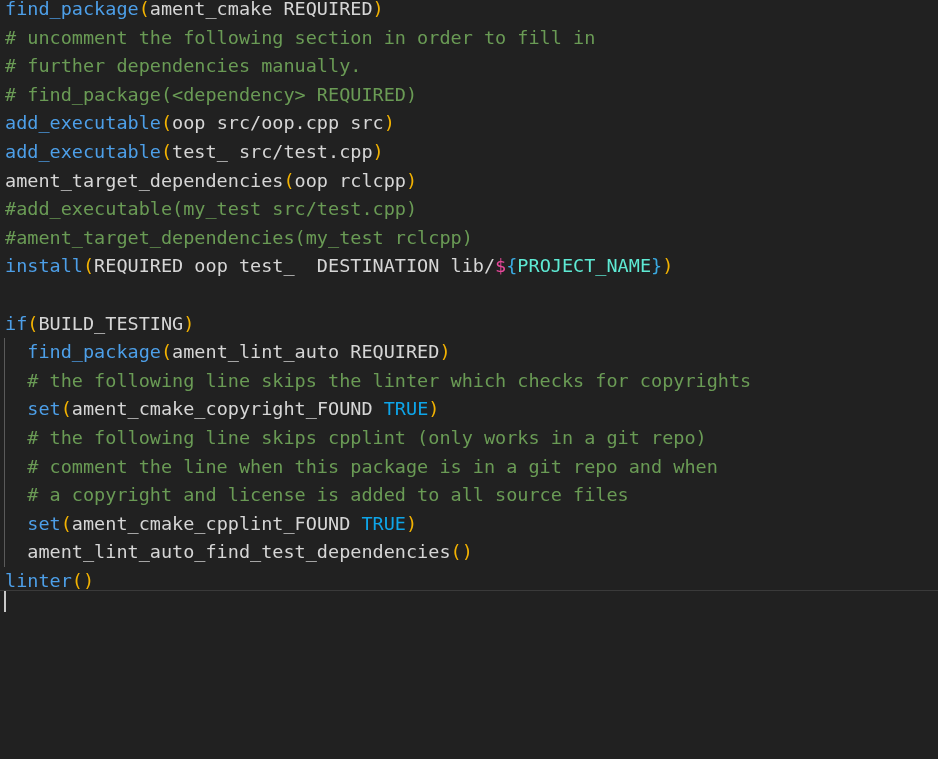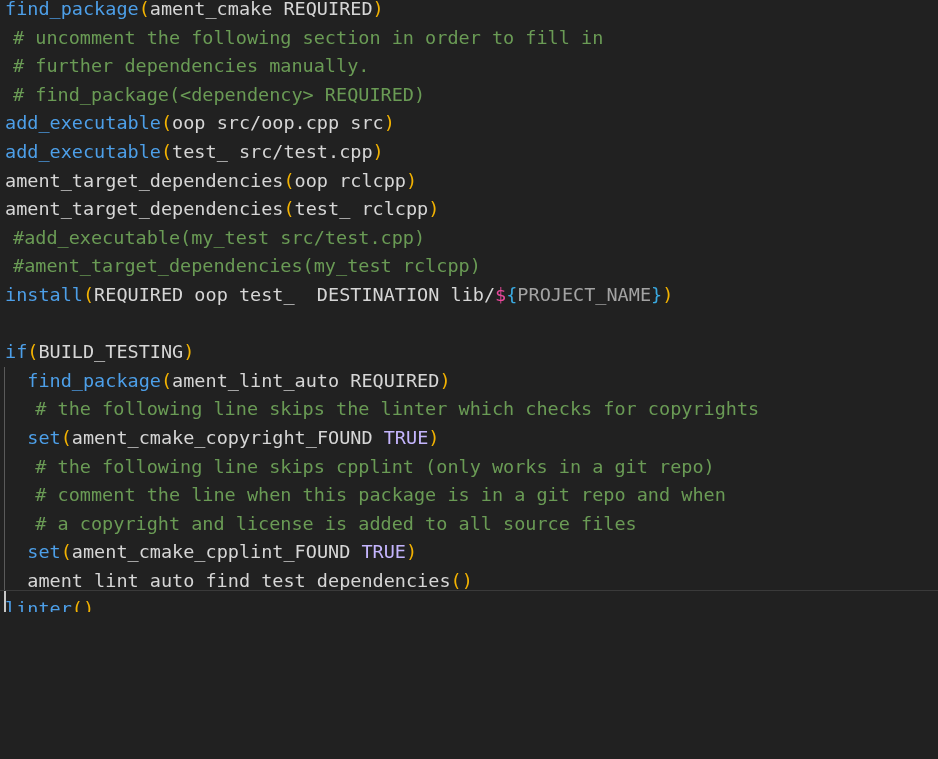--- a/index.html
+++ b/index.html
@@ -49,21 +49,21 @@
     top: 0;
     bottom: 0;
     width: 1px;
     background: #5a5a5a;
   }
 
   
   .cmd      { color: #4d9fe8; }   
   .id       { color: #d6d6d6; }   
   .paren    { color: #f2b202; }   
-  .comment  { color: #6a9b55; margin-left: 8px; }   
+  .comment  { color: #6a9b55; }   
   .kw       { color: #4d9fe8; }   
   .dollar   { color: #e8489b; }   
   .brace    { color: #3aa9e0; }   
   .var      { color: #6fb8f0; }
 
   
   #bottom-rule {
     position: absolute;
     left: 0;
     bottom: 21px;
@@ -77,39 +77,38 @@
     position: absolute;
     left: 4px;
     bottom: 0px;
     width: 2px;
     height: 21px;
     background: #c8c8c8;
   }
 </style>
 <style>
  .cmd{color:#4d9fe8} .id{color:#d6d6d6} .paren{color:#f2b202}
- .comment{color:#6a9b55} .kw{color:#c4b5fd}
- .dollar{color:#e8489b} .brace{color:#3aa9e0} .var{color:#a3a3a3}
+ .comment{color:#6a9b55} .kw{color:#0ea5e9}
+ .dollar{color:#e8489b} .brace{color:#3aa9e0} .var{color:#5eead4}
  .line.guide::before{background:#5a5a5a}
  #caret{background:#c8c8c8}
  #editor{background:#212121}
 </style></head>
 <body>
 
 <div id="editor">
 
   <div id="code">
       <div class="line"><span class="cmd">find_package</span><span class="paren">(</span><span class="id">ament_cmake REQUIRED</span><span class="paren">)</span></div>
       <div class="line"><span class="comment"># uncomment the following section in order to fill in</span></div>
       <div class="line"><span class="comment"># further dependencies manually.</span></div>
       <div class="line"><span class="comment"># find_package(&lt;dependency&gt; REQUIRED)</span></div>
       <div class="line"><span class="cmd">add_executable</span><span class="paren">(</span><span class="id">oop src/oop.cpp src</span><span class="paren">)</span></div>
       <div class="line"><span class="cmd">add_executable</span><span class="paren">(</span><span class="id">test_ src/test.cpp</span><span class="paren">)</span></div>
       <div class="line"><span class="id">ament_target_dependencies</span><span class="paren">(</span><span class="id">oop rclcpp</span><span class="paren">)</span></div>
-      <div class="line"><span class="id">ament_target_dependencies</span><span class="paren">(</span><span class="id">test_ rclcpp</span><span class="paren">)</span></div>
       <div class="line"><span class="comment">#add_executable(my_test src/test.cpp)</span></div>
       <div class="line"><span class="comment">#ament_target_dependencies(my_test rclcpp)</span></div>
       <div class="line"><span class="cmd">install</span><span class="paren">(</span><span class="id">REQUIRED oop test_  DESTINATION lib/</span><span class="dollar">$</span><span class="brace">{</span><span class="var">PROJECT_NAME</span><span class="brace">}</span><span class="paren">)</span></div>
       <div class="line"><span class="id"> </span></div>
       <div class="line"><span class="cmd">if</span><span class="paren">(</span><span class="id">BUILD_TESTING</span><span class="paren">)</span></div>
       <div class="line guide"><span class="id">  </span><span class="cmd">find_package</span><span class="paren">(</span><span class="id">ament_lint_auto REQUIRED</span><span class="paren">)</span></div>
       <div class="line guide"><span class="comment">  # the following line skips the linter which checks for copyrights</span></div>
       <div class="line guide"><span class="id">  </span><span class="cmd">set</span><span class="paren">(</span><span class="id">ament_cmake_copyright_FOUND </span><span class="kw">TRUE</span><span class="paren">)</span></div>
       <div class="line guide"><span class="comment">  # the following line skips cpplint (only works in a git repo)</span></div>
       <div class="line guide"><span class="comment">  # comment the line when this package is in a git repo and when</span></div>

